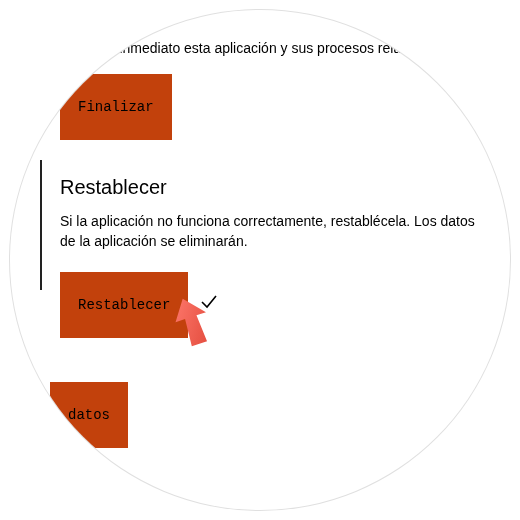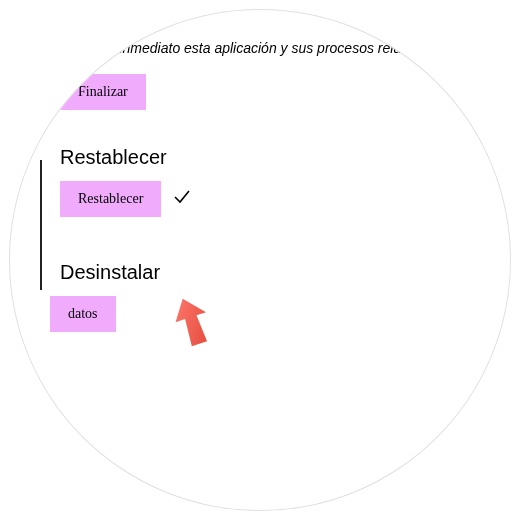--- a/index.html
+++ b/index.html
@@ -29,30 +29,29 @@
       width: 520px;
       padding: 30px 50px 30px 50px;
       color: #000;
     }
     .partial-text {
       font-size: 14px;
       color: #000;
       margin-bottom: 18px;
       padding-left: 40px;
       white-space: nowrap;
-      font-style: italic;
     }
     .btn {
       display: inline-block;
-      background: #f0abfc;
+      background: #c2410c;
       color: #000;
       border: none;
-      padding: 10px 18px;
+      padding: 25px 18px;
       font-size: 14px;
-      font-family: Liberation Serif, serif;
+      font-family: Liberation Mono, monospace;
       cursor: pointer;
       margin-bottom: 36px;
     }
     .section-heading {
       font-size: 20px;
       font-weight: 400;
       color: #000;
       margin-bottom: 12px;
     }
     .section-desc {
@@ -93,30 +92,30 @@
 <body>
 
 <div class="circle-mask">
   <div class="content">
     <div class="partial-text">de inmediato esta aplicación y sus procesos relaci</div>
     <button class="btn">Finalizar</button>
 
     <div class="left-rule"></div>
 
     <h2 class="section-heading">Restablecer</h2>
+    <p class="section-desc">Si la aplicación no funciona correctamente, restablécela. Los datos de la aplicación se eliminarán.</p>
     <div class="reset-row">
       <button class="btn">Restablecer</button>
       <span class="check">
         <svg width="18" height="16" viewBox="0 0 18 16">
           <path d="M2 8 L7 13 L16 2" stroke="#000" stroke-width="1.6" fill="none"></path>
         </svg>
       </span>
     </div>
 
-    <h2 class="section-heading">Desinstalar</h2>
     <button class="btn" style="margin-left:-10px">datos</button>
   </div>
 
   <svg class="arrow" width="50" height="60">
     <defs>
       <linearGradient id="ag" x1="0" y1="0" x2="1" y2="1">
         <stop offset="0%" stop-color="#ff7a6e"></stop>
         <stop offset="100%" stop-color="#e24a3b"></stop>
       </linearGradient>
     </defs>

